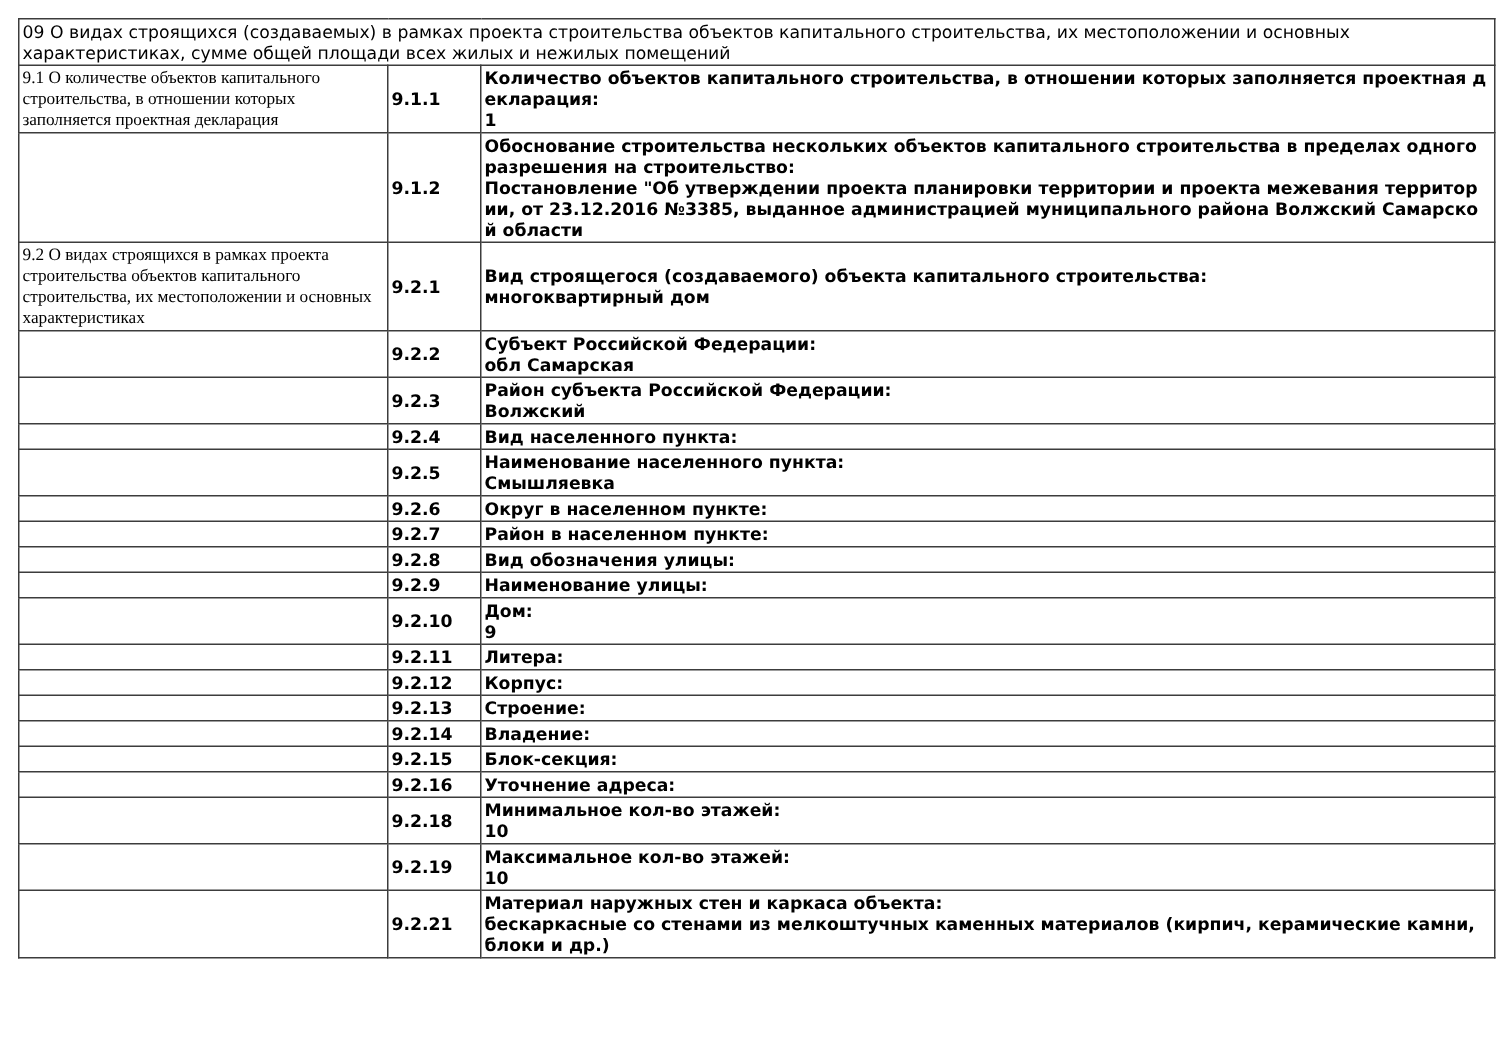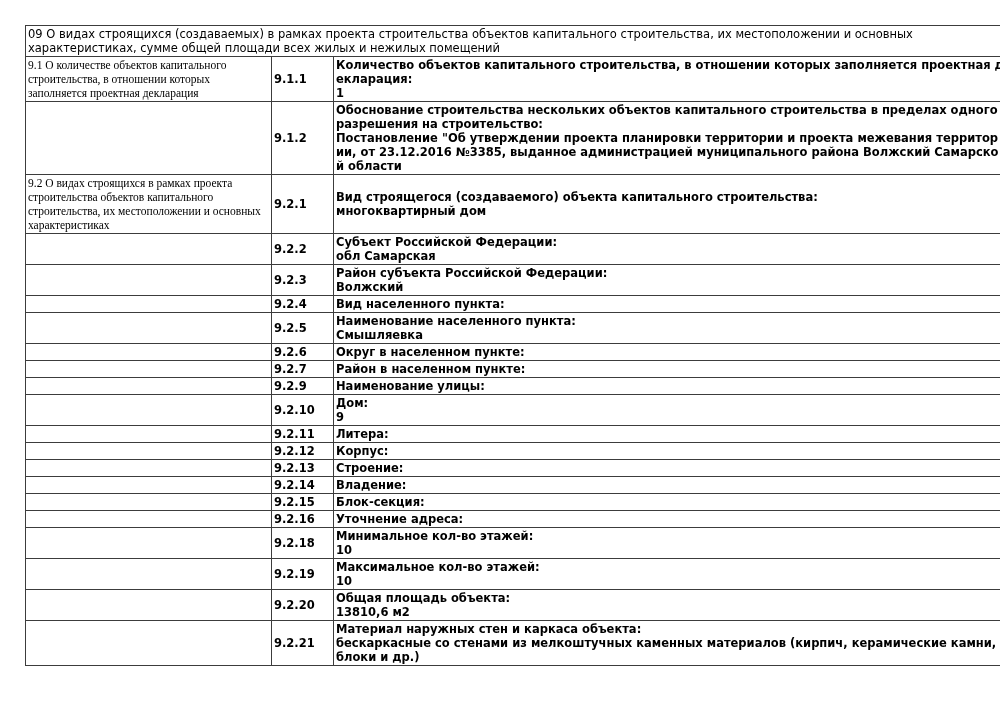--- a/index.html
+++ b/index.html
@@ -4,21 +4,21 @@
 <style>
   * { box-sizing: border-box; }
   html, body {
     margin: 0; padding: 0;
     background: #ffffff;
     font-family: "DejaVu Sans", sans-serif;
   }
   .page {
     width: 1000px;
     height: 707px;
-    padding: 25px;
+    padding: 12px;
     overflow: hidden;
     color: #000000;
     background: #ffffff;
   }
   table.decl {
     border-collapse: collapse;
     width: 984px;
     table-layout: fixed;
   }
   table.decl td {
@@ -127,20 +127,28 @@
         <tr>
     <td class="col-section"></td>
     <td class="col-num">9.2.7</td>
     <td class="col-content">
       <div class="field-label">Район в населенном пункте:</div>
 
     </td>
   </tr>
         <tr>
     <td class="col-section"></td>
+    <td class="col-num">9.2.8</td>
+    <td class="col-content">
+      <div class="field-label">Вид обозначения улицы:</div>
+
+    </td>
+  </tr>
+        <tr>
+    <td class="col-section"></td>
     <td class="col-num">9.2.9</td>
     <td class="col-content">
       <div class="field-label">Наименование улицы:</div>
 
     </td>
   </tr>
         <tr>
     <td class="col-section"></td>
     <td class="col-num">9.2.10</td>
     <td class="col-content">
@@ -203,28 +211,20 @@
       <div class="field-label">Минимальное кол-во этажей:</div>
       <div class="field-value">10</div>
     </td>
   </tr>
         <tr>
     <td class="col-section"></td>
     <td class="col-num">9.2.19</td>
     <td class="col-content">
       <div class="field-label">Максимальное кол-во этажей:</div>
       <div class="field-value">10</div>
-    </td>
-  </tr>
-        <tr>
-    <td class="col-section"></td>
-    <td class="col-num">9.2.20</td>
-    <td class="col-content">
-      <div class="field-label">Общая площадь объекта:</div>
-      <div class="field-value">13810,6 м2</div>
     </td>
   </tr>
         <tr>
     <td class="col-section"></td>
     <td class="col-num">9.2.21</td>
     <td class="col-content">
       <div class="field-label">Материал наружных стен и каркаса объекта:</div>
       <div class="field-value">бескаркасные со стенами из мелкоштучных каменных материалов (кирпич, керамические камни, блоки и др.)</div>
     </td>
   </tr>

